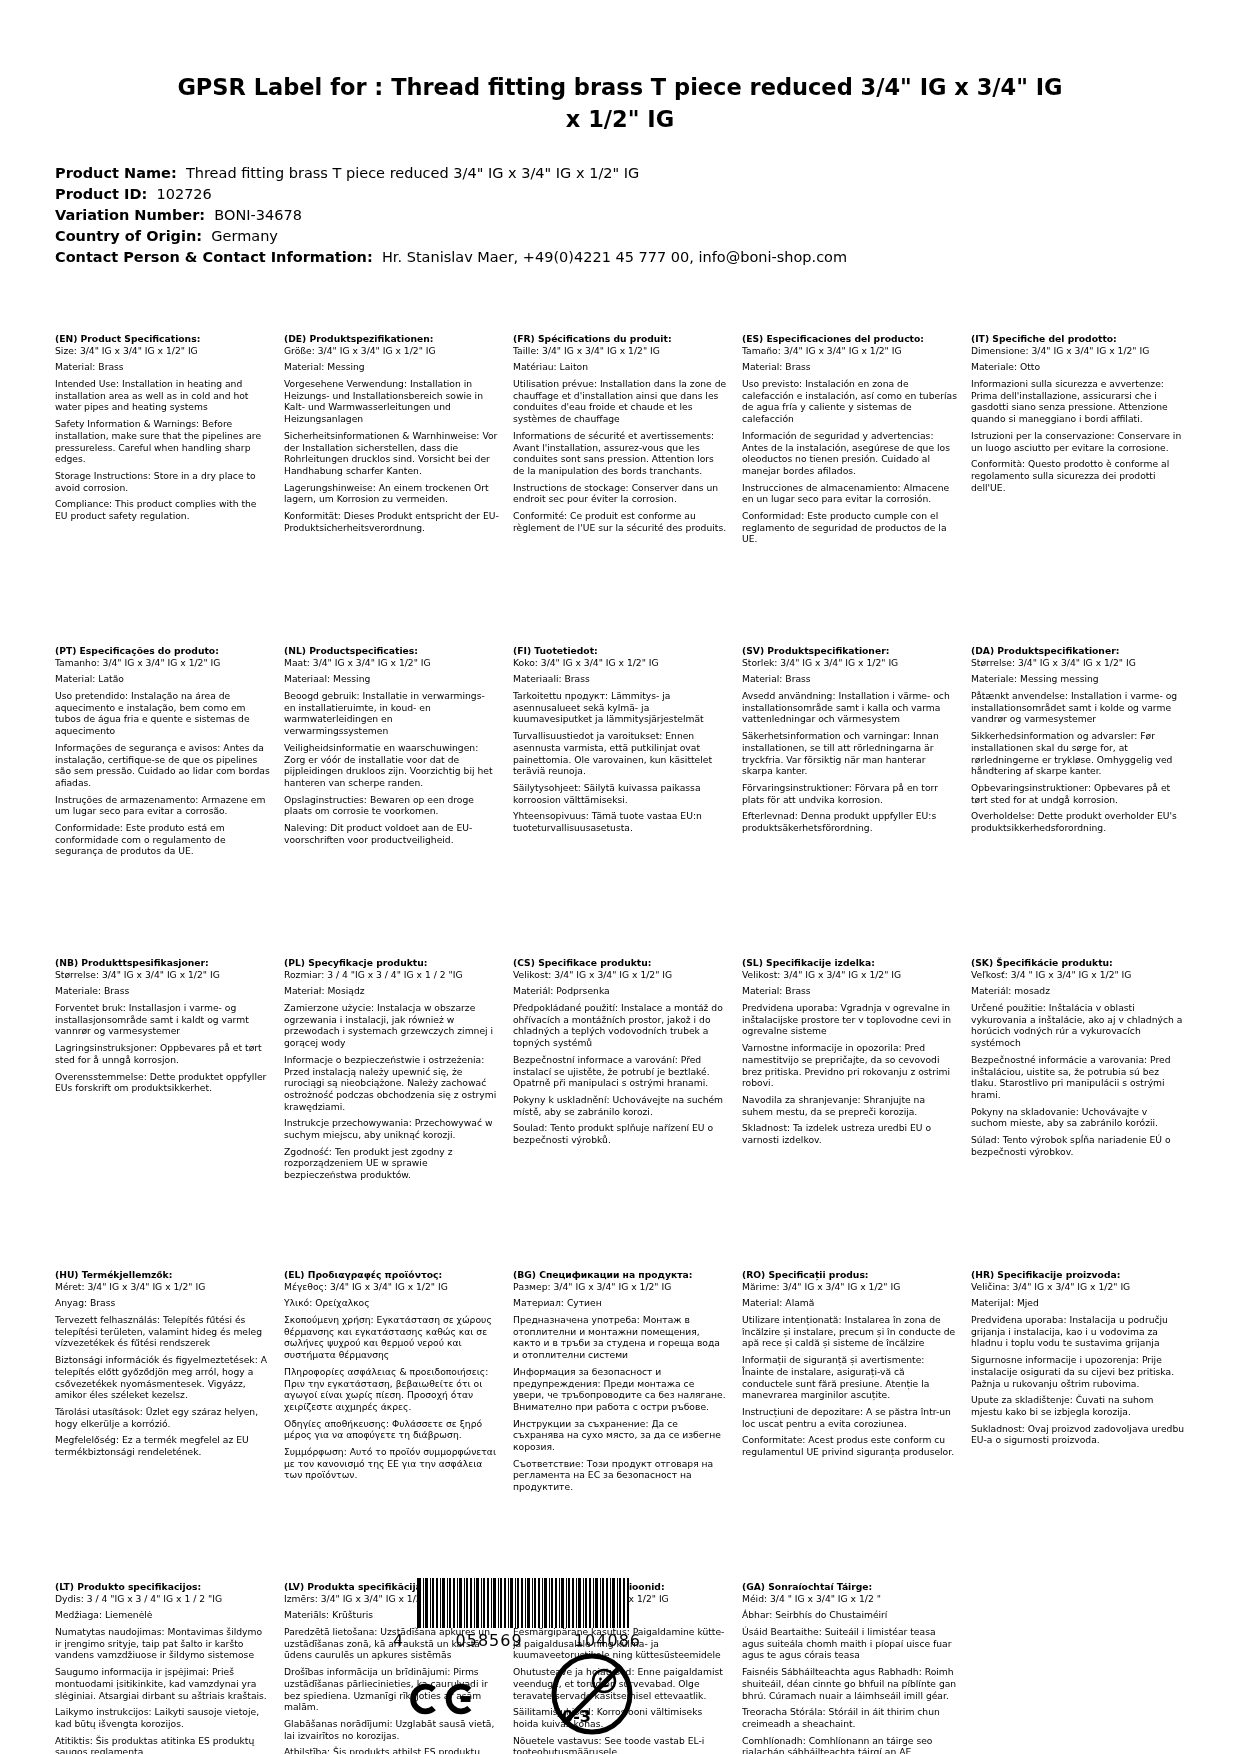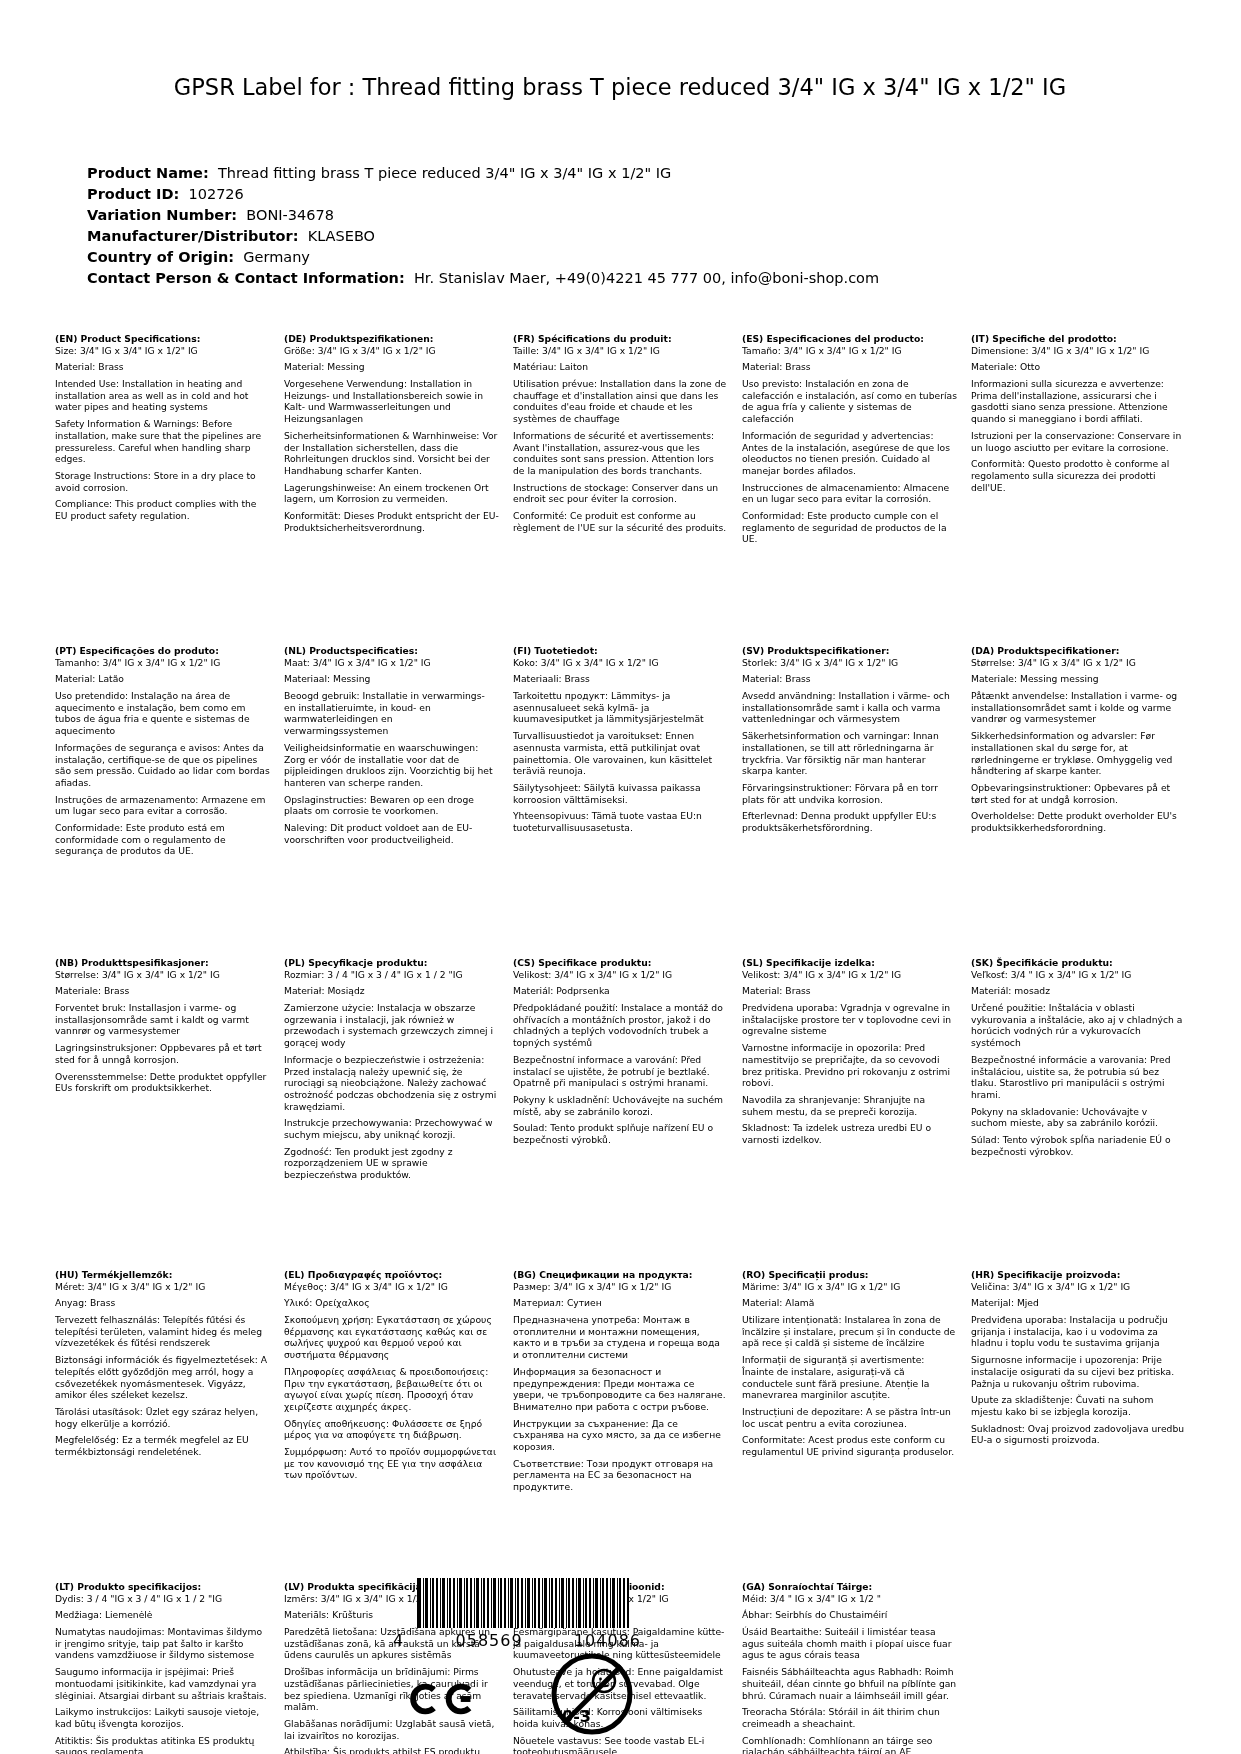--- a/index.html
+++ b/index.html
@@ -4,27 +4,27 @@
 <style>
   * { margin:0; padding:0; box-sizing:border-box; }
   html,body { background:#ffffff; }
   .page {
     position:relative; width:1241px; height:1754px; margin:0 auto;
     background:#ffffff; color:#000000;
     font-family:"DejaVu Sans","Liberation Sans",sans-serif;
   }
   .title {
     position:absolute; top:72px; left:170px; width:900px;
-    text-align:center; font-size:22.5px; font-weight:normal; line-height:1.4;
+    text-align:center; font-size:22.5px; font-weight:bold; line-height:1.4;
   }
   .product-info {
     position:absolute; top:163px; left:55px; width:1100px;
     font-size:14.5px; line-height:21px;
   }
-  .info-line { white-space:nowrap;margin-left:32px; }
+  .info-line { white-space:nowrap; }
   .info-label { font-weight:bold; }
   .info-value { font-weight:normal; }
   .lang-grid {
     position:absolute; top:333px; left:55px; width:1131px;
     display:grid; grid-template-columns:repeat(5,1fr); column-gap:14px;
     grid-auto-rows:312px;
   }
   .lang-block { font-size:9.2px; line-height:1.27; overflow:hidden; }
   .lang-heading { font-weight:bold; }
   .lang-par { margin:0 0 5px 0; }
@@ -61,24 +61,20 @@
   <div class="info-line">
     <span class="info-label">Product ID:</span>
     <span class="info-value">&nbsp;102726</span>
   </div>
 
   <div class="info-line">
     <span class="info-label">Variation Number:</span>
     <span class="info-value">&nbsp;BONI-34678</span>
   </div>
 
-  <div class="info-line">
-    <span class="info-label">Manufacturer/Distributor:</span>
-    <span class="info-value">&nbsp;KLASEBO</span>
-  </div>
 
   <div class="info-line">
     <span class="info-label">Country of Origin:</span>
     <span class="info-value">&nbsp;Germany</span>
   </div>
 
   <div class="info-line">
     <span class="info-label">Contact Person &amp; Contact Information:</span>
     <span class="info-value">&nbsp;Hr. Stanislav Maer, +49(0)4221 45 777 00, info@boni-shop.com</span>
   </div>

